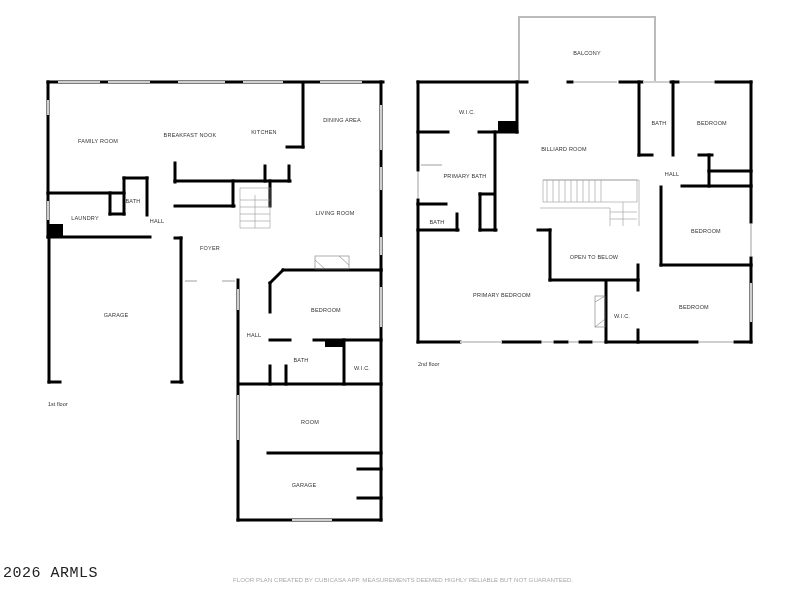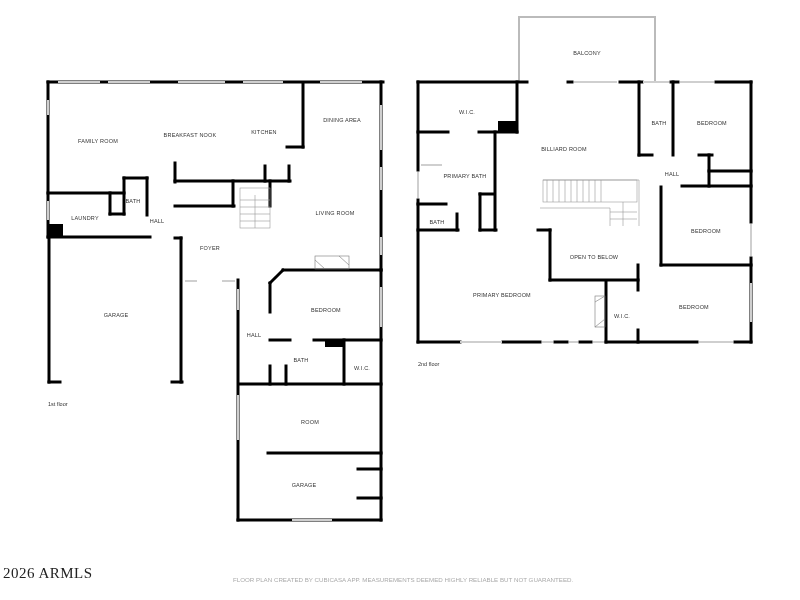--- a/index.html
+++ b/index.html
@@ -1,20 +1,20 @@
 <!DOCTYPE html>
 <html><head>
 <meta charset="utf-8">
 <style>
   html, body { margin:0; padding:0; background:#ffffff; }
   body { width:800px; height:600px; position:relative; overflow:hidden; font-family:"Liberation Sans", sans-serif; }
   svg.plan { position:absolute; left:0; top:0; width:800px; height:600px; }
   .lbl { position:absolute; font-size:5.5px; color:#333; letter-spacing:0.2px; white-space:nowrap; transform:translate(-50%,-50%); font-family:"Liberation Sans", sans-serif; }
   .floor-lbl { position:absolute; font-size:5.5px; color:#333; white-space:nowrap; font-family:"Liberation Sans", sans-serif; }
-  .copyright { position:absolute; left:3px; top:565px; font-size:15px; color:#222; letter-spacing:0.5px; font-family:Liberation Serif, serif; font-weight:normal;text-align:right; }
+  .copyright { position:absolute; left:3px; top:565px; font-size:15px; color:#222; letter-spacing:0.5px; font-family:Liberation Mono, monospace; font-weight:normal;text-align:right; }
   .disclaimer { position:absolute; left:233px; top:576px; font-size:6.2px; color:#aaa; white-space:nowrap; font-family:"Liberation Sans", sans-serif; }
 </style>
 </head>
 <body>
 
 <svg class="plan" viewBox="0 0 800 600" xmlns="http://www.w3.org/2000/svg">
 
   <g stroke="#000" stroke-width="3" fill="none" stroke-linecap="square">
 
     <line x1="48" y1="82" x2="383" y2="82"></line>

